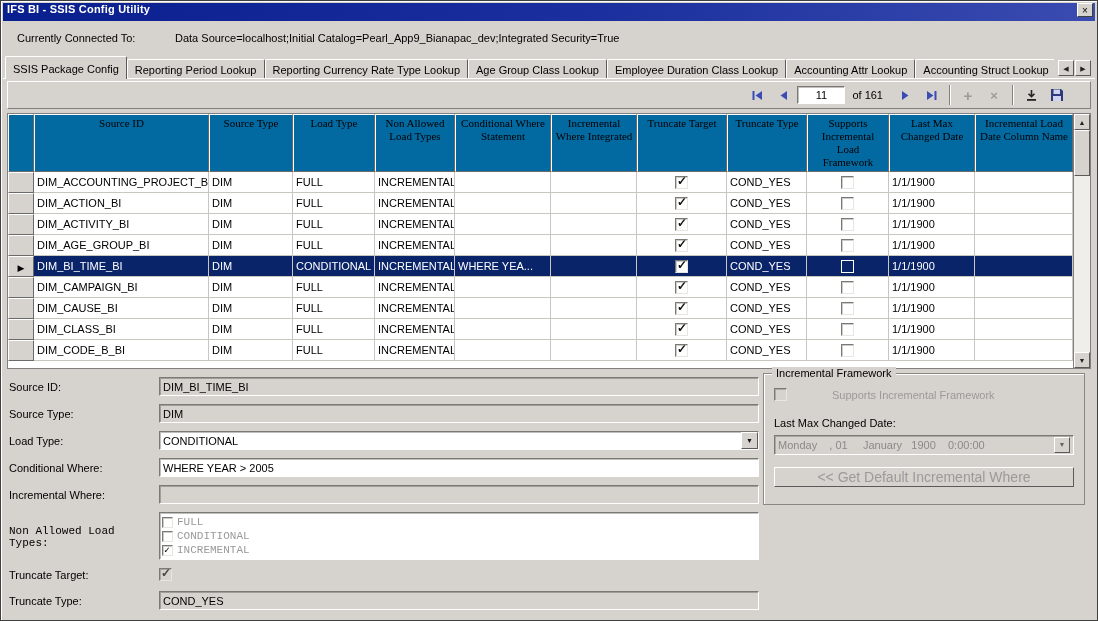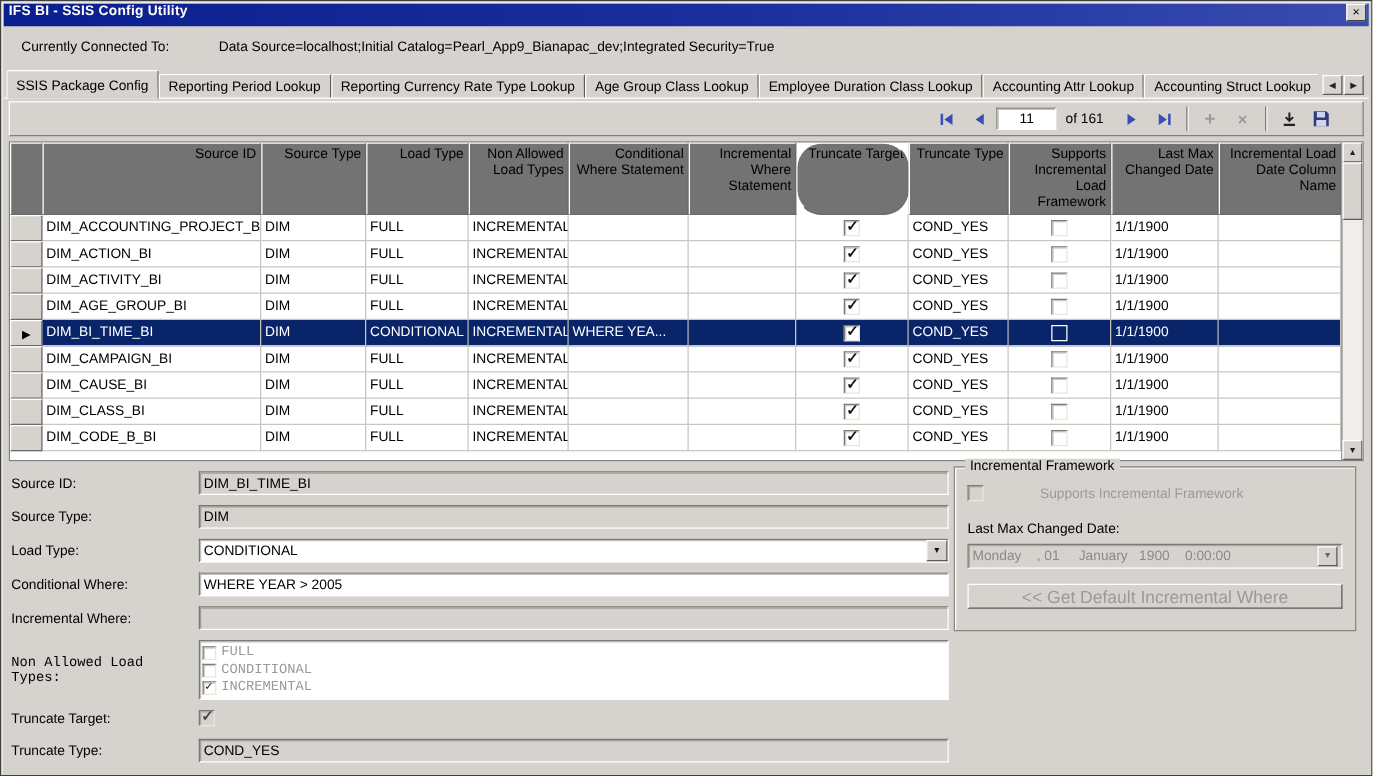--- a/index.html
+++ b/index.html
@@ -45,31 +45,31 @@
   .pos-box { width:48px; height:18px; background:#fff; text-align:center; font-size:11px;
              border:1px solid; border-color:#7a7a72 #fff #fff #7a7a72; box-shadow:inset 1px 1px 0 rgba(0,0,0,.25);
              font-family:"Liberation Sans",sans-serif; }
   .of-label { margin:0 8px 0 5px; }
 
   
   .grid-area { margin:4px 6px 0 6px; height:256px; display:flex; background:#fff;
                border:1px solid #808080; overflow:hidden; }
   .grid-scroll { flex:1; overflow:hidden; }
   table.grid { width:100%; table-layout:fixed; border-collapse:separate; border-spacing:0; font-size:11px; }
-  table.grid th { background:#737373; font-weight:normal; text-align:right; vertical-align:top;
+  table.grid th { background:#0369a1; font-weight:normal; text-align:center; vertical-align:top;
                   padding:2px 3px; height:56px; line-height:13px;
-                  border:1px solid; border-color:#fff #6a6a6a #6a6a6a #fff; overflow:hidden; }
+                  border:1px solid; border-color:#fff #6a6a6a #6a6a6a #fff; overflow:hidden;font-family:Liberation Serif, serif; }
   table.grid th:nth-child(1){ width:26px; }
   table.grid th:nth-child(2){ width:175px; }
   table.grid th:nth-child(3){ width:84px; }
   table.grid th:nth-child(4){ width:82px; }
   table.grid th:nth-child(5){ width:80px; }
   table.grid th:nth-child(6){ width:96px; }
   table.grid th:nth-child(7){ width:86px; }
-  table.grid th:nth-child(8){ width:90px;border-radius:20px; }
+  table.grid th:nth-child(8){ width:90px; }
   table.grid th:nth-child(9){ width:80px; }
   table.grid th:nth-child(10){ width:82px; }
   table.grid th:nth-child(11){ width:86px; }
   table.grid td { height:21px; padding:0 3px; white-space:nowrap; overflow:hidden;
                   border-right:1px solid #c9c6c0; border-bottom:1px solid #c9c6c0; vertical-align:middle; }
   table.grid td.sel { background:#d6d3ce; border:1px solid; border-color:#fff #6a6a6a #6a6a6a #fff;
                       text-align:center; padding:0; }
   table.grid td.center { text-align:center; }
   tr.selected td:not(.sel) { background:#0a246a; color:#fff; }
   .marker { font-size:9px; color:#000; }
@@ -214,21 +214,21 @@
     <div class="grid-scroll">
       <table class="grid">
         <thead>
             <tr>
               <th></th>
               <th>Source ID</th>
               <th>Source Type</th>
               <th>Load Type</th>
               <th>Non Allowed Load Types</th>
               <th>Conditional Where Statement</th>
-              <th>Incremental Where Statement</th>
+              <th>Incremental Where Integrated</th>
               <th>Truncate Target</th>
               <th>Truncate Type</th>
               <th>Supports Incremental Load Framework</th>
               <th>Last Max Changed Date</th>
               <th>Incremental Load Date Column Name</th>
             </tr>
           </thead>
         <tbody>
             <tr>
               <td class="sel"></td>

